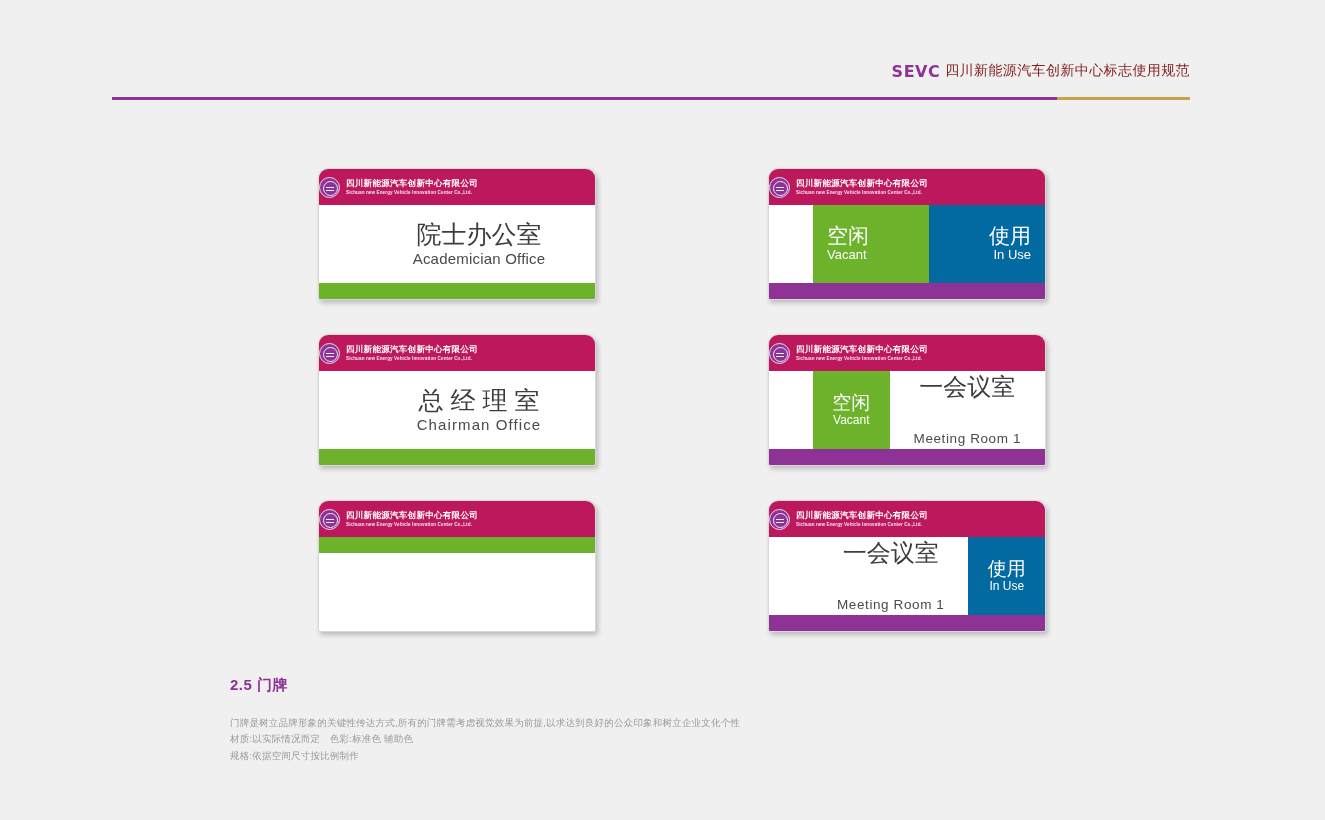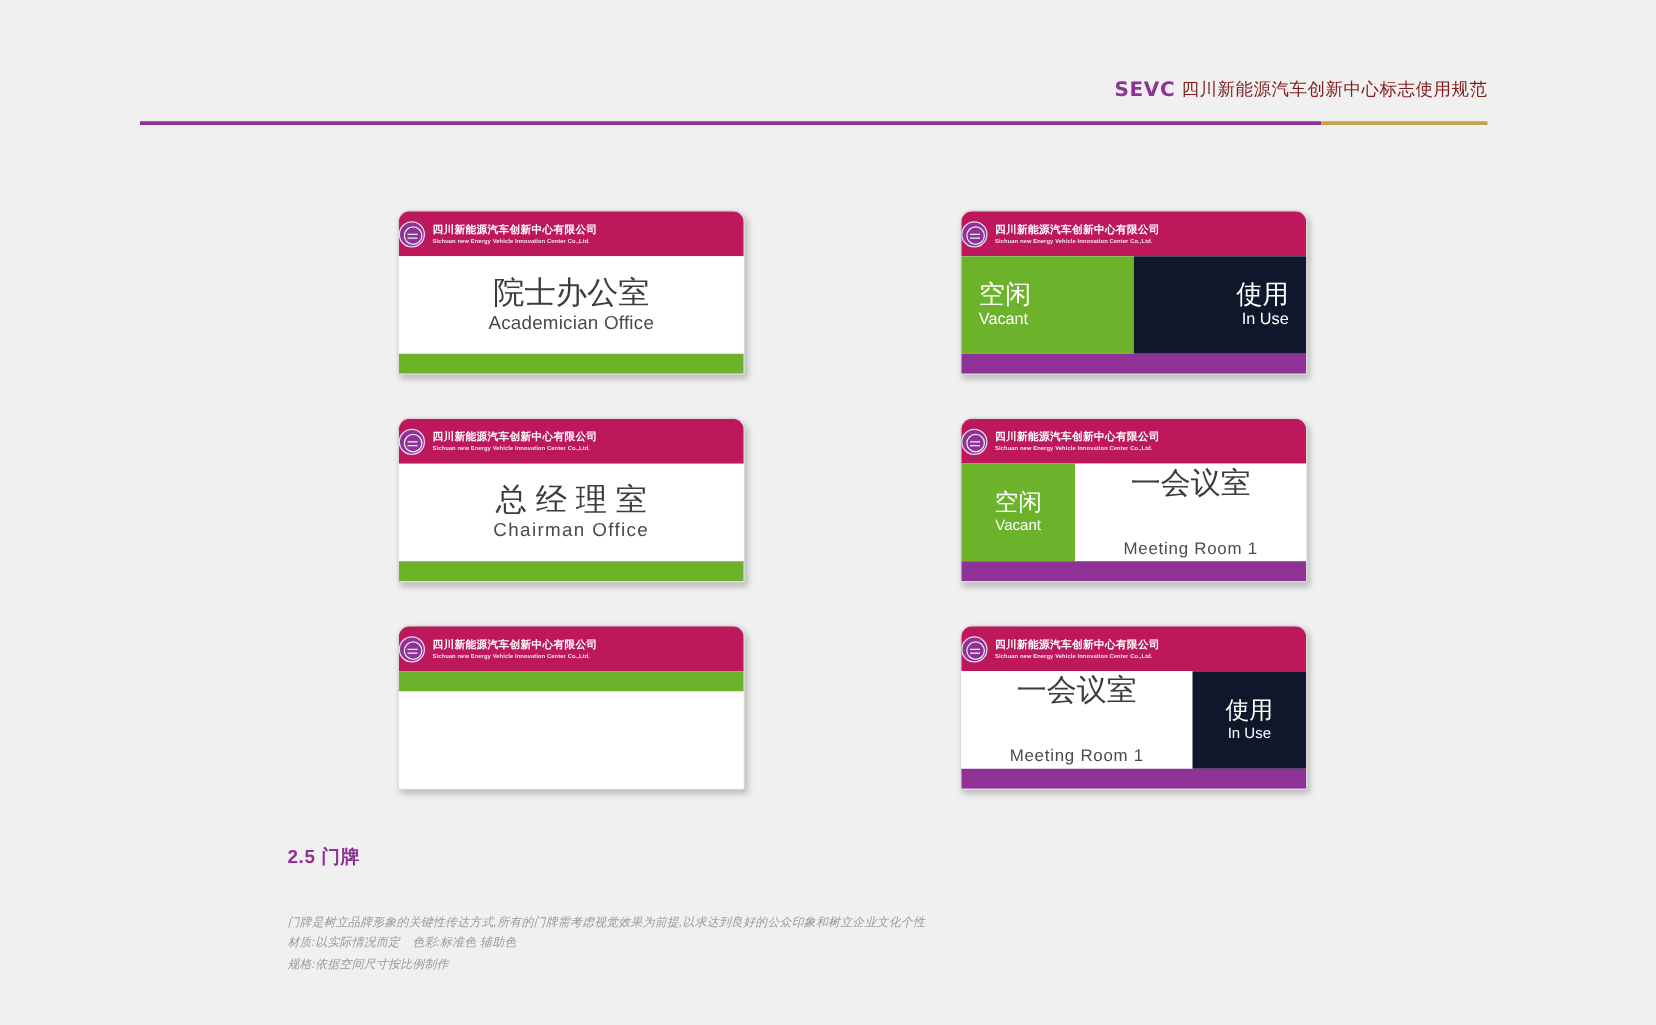--- a/index.html
+++ b/index.html
@@ -8,21 +8,21 @@
     background: #f0f0f0;
     font-family: "Liberation Sans", "DejaVu Sans", sans-serif;
     overflow: hidden;
   }
   .page { position: relative; width: 1325px; height: 820px; background: #f0f0f0; }
 
   
   .header { position: absolute; left: 112px; top: 62px; width: 1078px; height: 38px; }
   .header-title {
     position: absolute; right: 0; top: 0;
-    display: flex; align-items: center; gap: 5px;
+    display: flex; align-items: flex-start; gap: 5px;
     white-space: nowrap;
   }
   .brand-mark {
     font-size: 16px; font-weight: bold; color: #8E3296;
     letter-spacing: 0.5px; font-family: "DejaVu Sans", sans-serif;
   }
   .header-cn { font-size: 14px; color: #7f1d1d; font-weight: 400; letter-spacing: 0.4px; }
   .rule { position: absolute; left: 0; bottom: 0; height: 3px; width: 100%; display: flex; }
   .rule-left { background: #8E3296; height: 100%; flex: 0 0 945px; }
   .rule-right { background: #c8a24a; height: 100%; flex: 1; }
@@ -60,30 +60,30 @@
   }
   .logo-emblem::after {
     content: ""; position: absolute; left: 5.5px; top: 9px;
     width: 8px; height: 1.4px; background: #f6eff8;
     box-shadow: 0 3px 0 0 #f6eff8;
   }
   .logo-text { display: flex; flex-direction: column; line-height: 1.1; }
   .logo-cn { font-size: 8.5px; color: #ffffff; font-weight: bold; letter-spacing: 0.3px; }
   .logo-en { font-size: 4.6px; color: #f0e4f3; font-weight: bold; letter-spacing: 0.1px; margin-top: 1px; }
 
-  .sign-body { flex: 1; display: flex; background: #ffffff; }
+  .sign-body { flex: 1; display: flex; background: #ffffff; margin-left: 44px; }
   .sign-base { height: 16px; flex: 0 0 16px; }
   .base-green  { background: #6CB32B; }
   .base-purple { background: #8E3296; }
 
   
   .panel { display: flex; flex-direction: column; justify-content: center; }
   .panel-white { background: #ffffff; flex: 1; align-items: center; }
   .panel-green { background: #6CB32B; }
-  .panel-blue  { background: #0f172a; }
+  .panel-blue  { background: #0369a1; }
 
   .room-cn {
     font-size: 25px; color: #3c3c3c; font-weight: 500;
     line-height: 1.1; white-space: nowrap;
   }
   .room-cn.spaced { letter-spacing: 7px; text-indent: 7px; }
   .room-en {
     font-size: 15px; color: #4a4a4a; letter-spacing: 1.1px;
     white-space: nowrap; margin-top: 2px;
   }
@@ -103,21 +103,21 @@
   .third .status-en { font-size: 12px; }
   .two-thirds { flex: 1; display: flex; flex-direction: column; justify-content: center; align-items: center; gap: 28px; }
   .two-thirds .room-cn { font-size: 24px; }
   .two-thirds .room-en { font-size: 13.5px; letter-spacing: 0.6px; }
 
   
   .section { position: absolute; left: 230px; top: 676px; width: 700px; }
   .section-title {
     font-size: 15px; color: #8E3296; font-weight: bold; letter-spacing: 0.5px;
   }
-  .section-body { margin-top: 36px; font-style: italic; }
+  .section-body { margin-top: 20px; }
   .section-line {
     font-size: 9.5px; color: #9a9a9a; line-height: 1.72; letter-spacing: 0.2px; white-space: nowrap;
   }
 </style>
 </head>
 <body>
 
 <div class="page">
 
   <div class="header">

